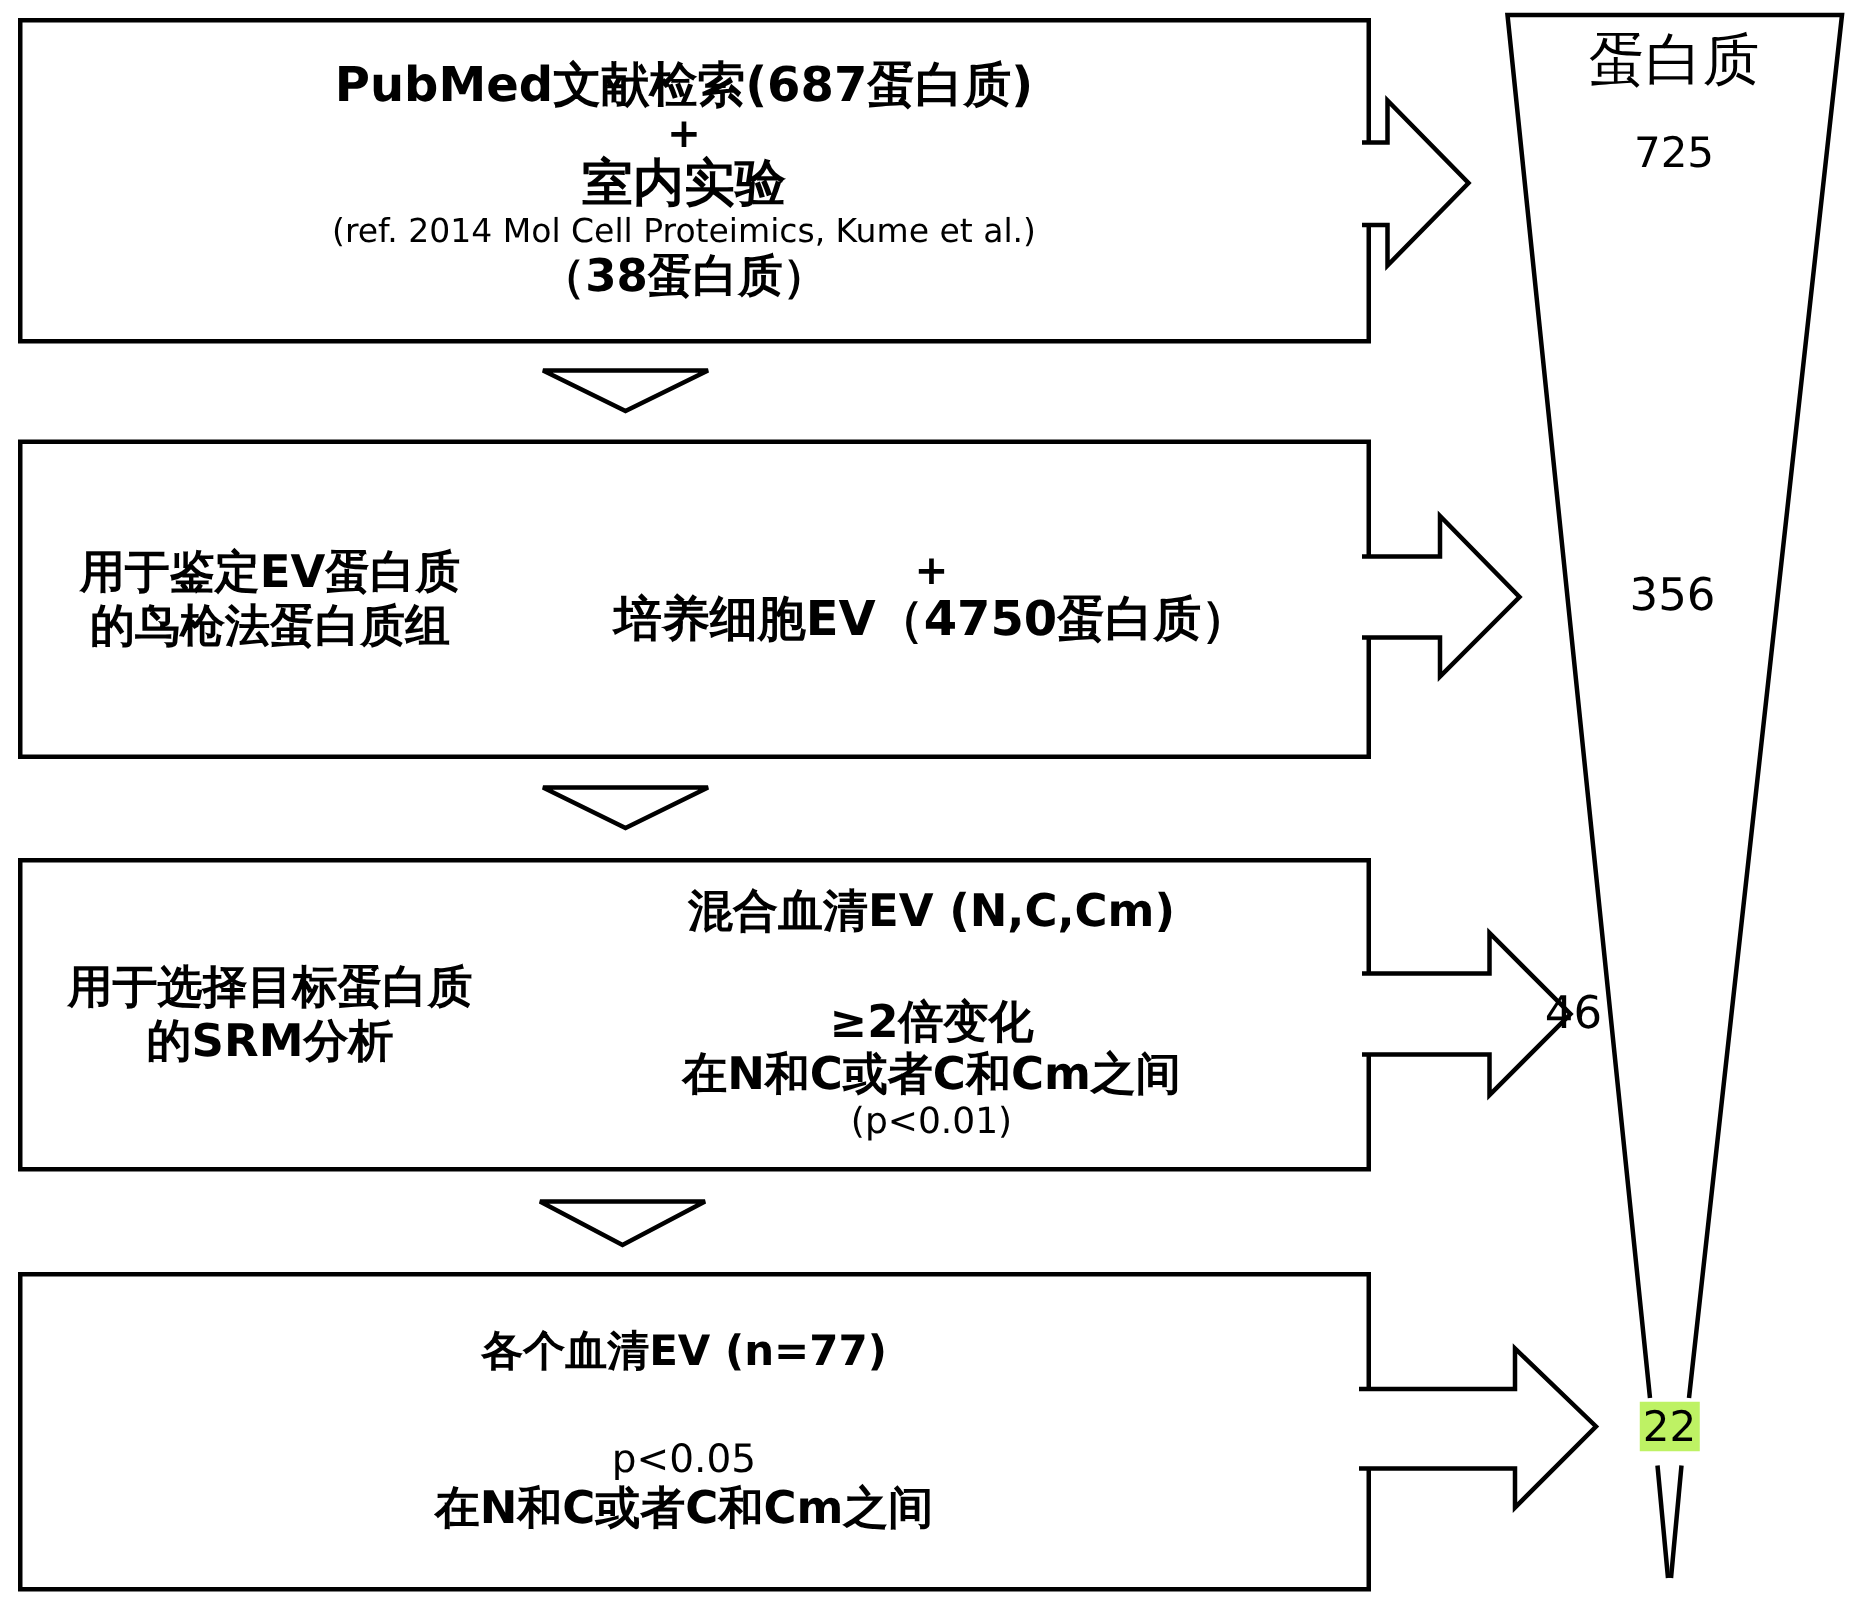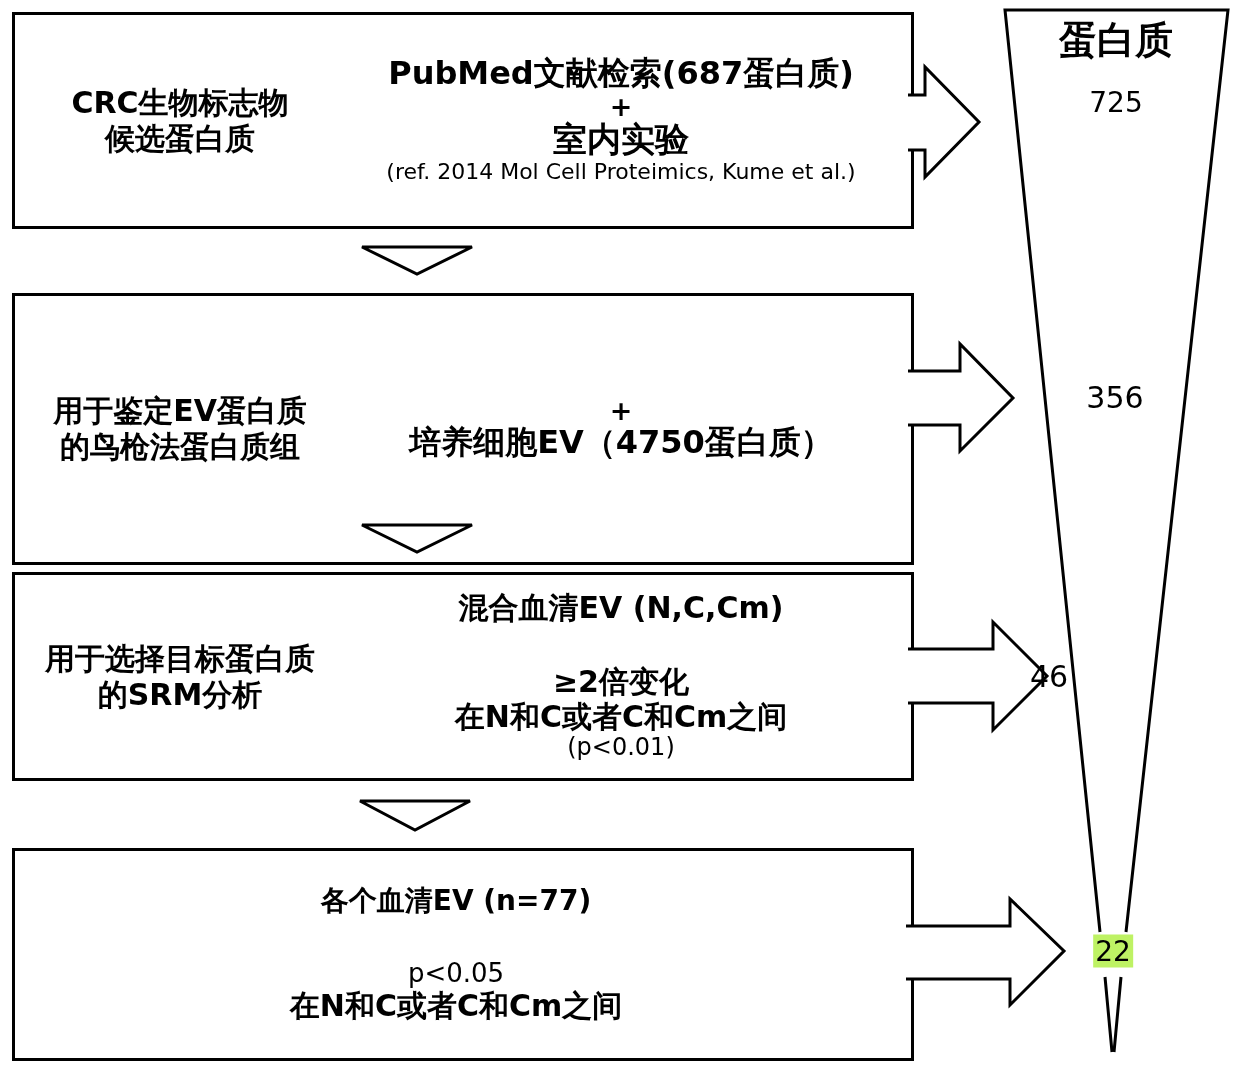--- a/index.html
+++ b/index.html
@@ -24,21 +24,21 @@
     left: 12px;
     width: 902px;
     border: 3px solid #000;
     box-sizing: border-box;
     display: flex;
     flex-direction: row;
     background: #fff;
     z-index: 1;
   }
   .box1 { top: 12px;  height: 217px; }
-  .box2 { top: 293px; height: 272px; }
+  .box2 { top: 293px; height: 213px; }
   .box3 { top: 572px; height: 209px; }
   .box4 { top: 848px; height: 213px; }
 
   .label-cell {
     width: 330px;
     flex: 0 0 330px;
     display: flex;
     flex-direction: column;
     justify-content: center;
     align-items: center;
@@ -66,41 +66,38 @@
   .gap40 { height: 40px; }
   .gap42 { height: 42px; }
 
   .funnel-text {
     position: absolute;
     transform: translate(-50%, -50%);
     z-index: 3;
     white-space: nowrap;
     text-align: center;
   }
-  .funnel-title { left: 1116px; top: 40px;  font-size: 38px; font-weight: bold; }
+  .funnel-title { left: 1116px; top: 40px;  font-size: 38px; font-weight: normal; }
   .count1 { left: 1116px; top: 102px; font-size: 28px; text-align: right; }
   .count2 { left: 1115px; top: 397px; font-size: 30px; text-align: center; }
   .count3 { left: 1049px; top: 676px; font-size: 30px; }
   .count4 { left: 1113px; top: 951px; font-size: 28px; background: #bef264; padding: 0 2px; }
 </style>
 </head>
 <body>
 
 <div class="canvas">
 
   <div class="box box1">
-    <div class="label-cell">
-      <div>CRC生物标志物</div>
-      <div>候选蛋白质</div>
-    </div>
     <div class="content-cell">
       <div class="t32">PubMed文献检索(687蛋白质)</div>
       <div class="plus">+</div>
       <div class="t34">室内实验</div>
       <div class="ref">(ref. 2014 Mol Cell Proteimics, Kume et al.)</div>
+      <div class="t30">（38蛋白质）</div>
     </div>
   </div>
 
   <div class="box box2">
     <div class="label-cell">
       <div>用于鉴定EV蛋白质</div>
       <div>的鸟枪法蛋白质组</div>
     </div>
     <div class="content-cell">
       <div class="plus">+</div>

